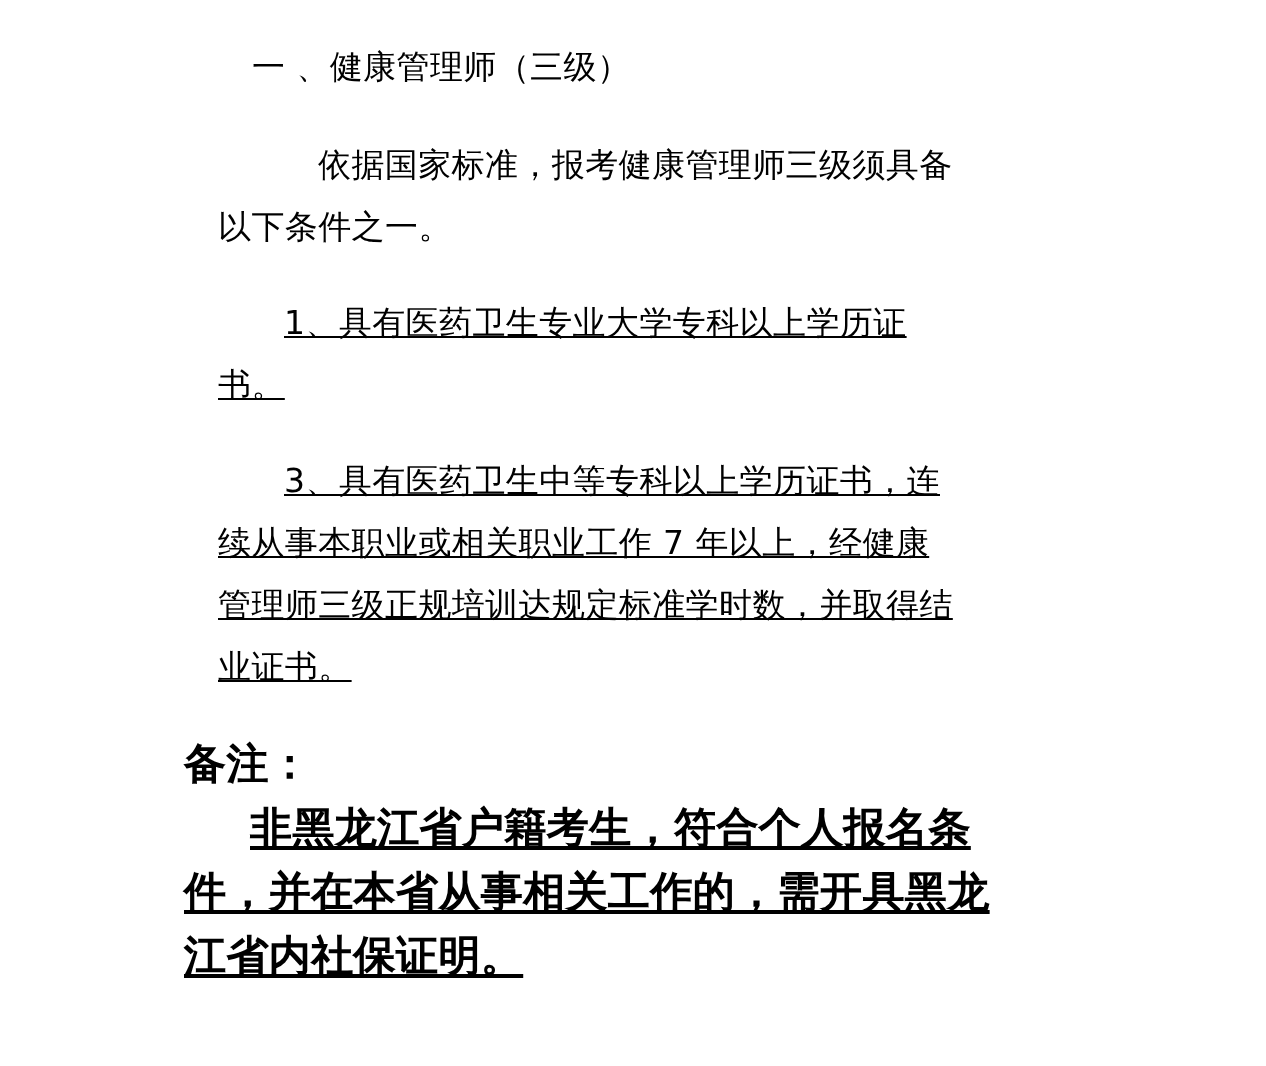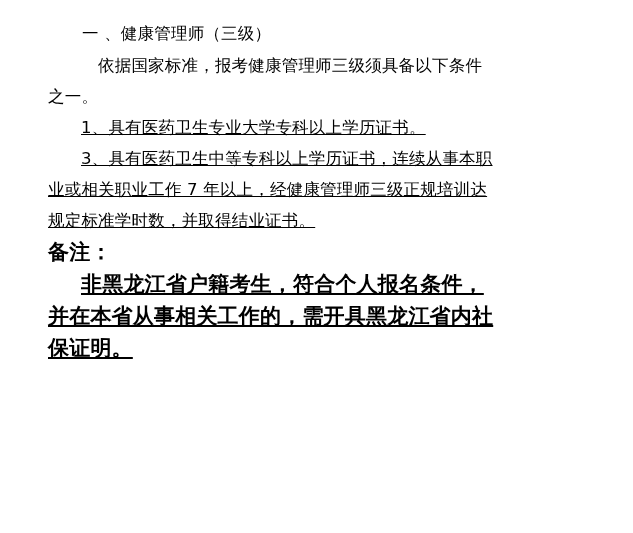--- a/index.html
+++ b/index.html
@@ -12,21 +12,21 @@
     background: #ffffff;
     font-family: "DejaVu Sans", "Liberation Sans", sans-serif;
     color: #000000;
     overflow: hidden;
   }
   .page {
     position: relative;
     width: 528px;
     height: 533px;
     box-sizing: border-box;
-    padding: 18px 30px 0 48px;
+    padding: 18px 30px 0 92px;
   }
   .line {
     font-size: 16.5px;
     line-height: 31px;
     letter-spacing: 0.2px;
     white-space: pre-wrap;
     word-break: break-all;
   }
   .heading {
     font-size: 16.5px;
@@ -34,21 +34,21 @@
     text-indent: 34px;
   }
   .indent-2 {
     text-indent: 33px;
     text-decoration: underline;
   }
   .indent-3 {
     text-indent: 50px;
   }
   .block {
-    margin: 0;
+    margin: 17px;
   }
   .note-label {
     font-size: 21px;
     line-height: 32px;
     font-weight: bold;
   }
   .note-body {
     font-size: 21px;
     line-height: 32px;
     font-weight: bold;

